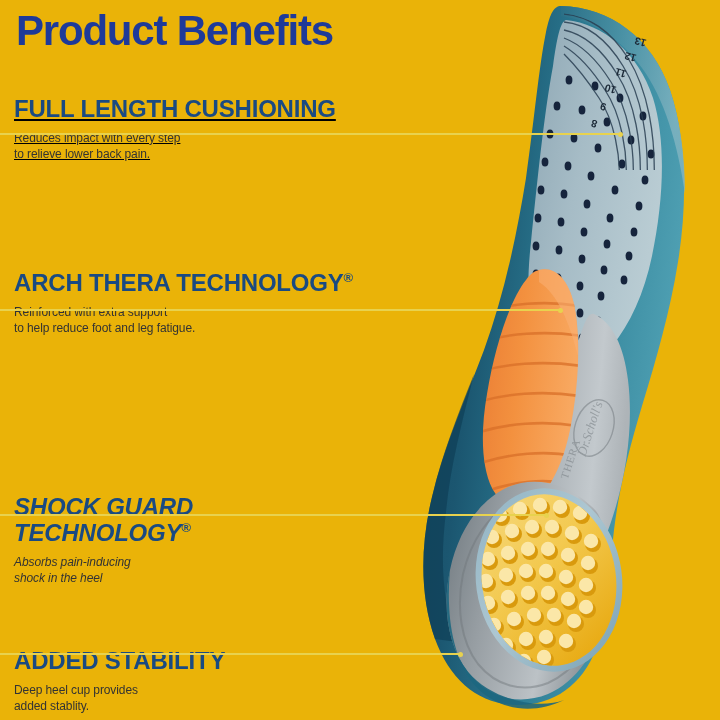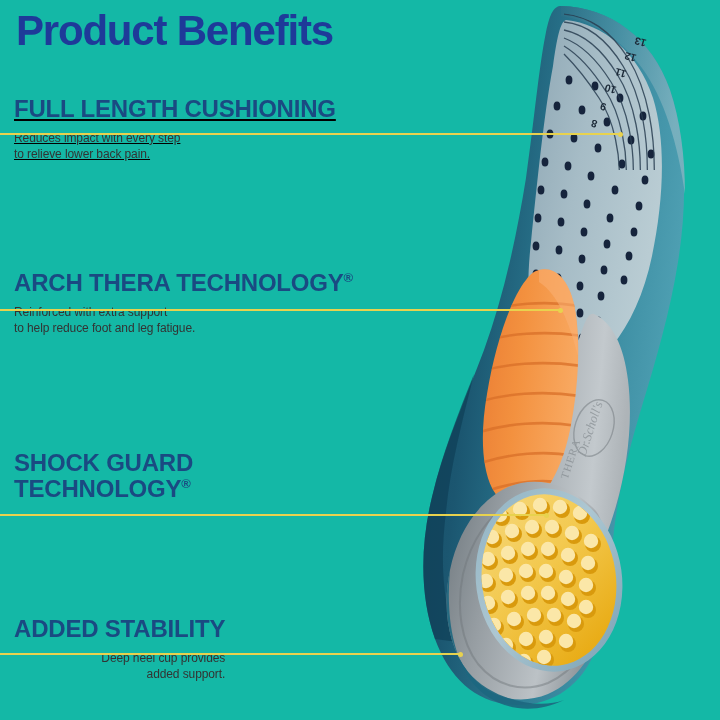--- a/index.html
+++ b/index.html
@@ -3,21 +3,21 @@
 <meta charset="utf-8">
 <style>
   html,body{margin:0;padding:0;}
   body{
     width:720px;height:720px;
     background:#ffffff;
     font-family:"Liberation Sans", sans-serif;
     overflow:hidden;
     position:relative;
   }
-  #stage{position:relative;width:720px;height:720px;overflow:hidden;background:#14b8a6;}
+  #stage{position:relative;width:720px;height:720px;overflow:hidden;background:#eab308;}
 
   
   #page-title{
     position:absolute;left:16px;top:10px;
     font-size:42px;font-weight:bold;letter-spacing:-1.2px;
     color:#1e3a99;line-height:1;
     white-space:nowrap;
   }
 
   
@@ -381,29 +381,31 @@
   <div class="leader" style="top:309px;width:562px;"></div>
   <div class="benefit" style="top:270px;">
     <div class="b-head">
       <span>ARCH THERA TECHNOLOGY</span><span class="reg">®</span>
     </div>
     <div class="b-body">Reinforced with extra support
 to help reduce foot and leg fatigue.</div>
   </div>
 
   <div class="leader" style="top:514px;width:548px;"></div>
-  <div class="benefit" style="top:424px;">
+  <div class="benefit" style="top:468px;font-style:italic;">
     <div class="b-head" style="white-space:pre-line;display:inline;">
       <span style="white-space:pre-line;">SHOCK GUARD
 TECHNOLOGY</span><span class="reg">®</span>
     </div>
+    <div class="b-body">Absorbs pain-inducing
+shock in the heel</div>
   </div>
 
   <div class="leader" style="top:653px;width:462px;"></div>
-  <div class="benefit" style="top:616px;text-align:right;">
+  <div class="benefit" style="top:648px;">
     <div class="b-head">
       <span>ADDED STABILITY</span><span class="reg"></span>
     </div>
     <div class="b-body">Deep heel cup provides
-added support.</div>
+added stablity.</div>
   </div>
 
 </div>
 
 </body></html>

